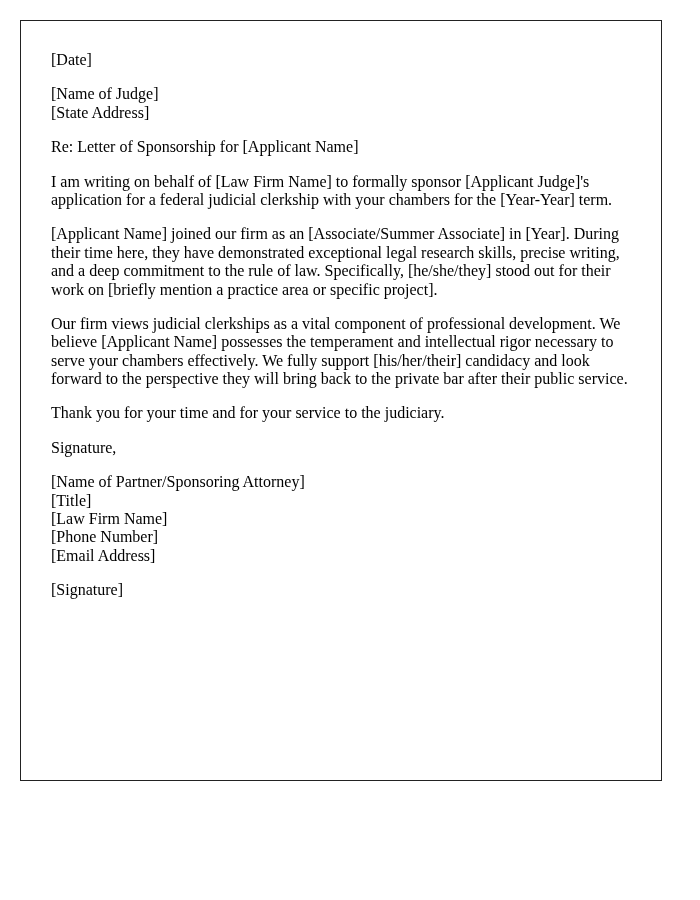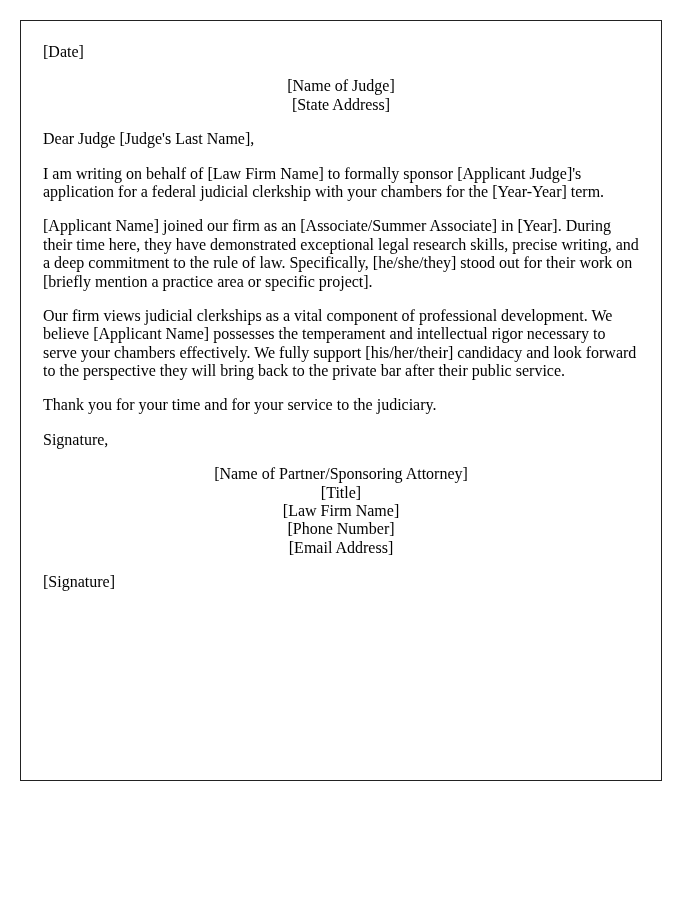--- a/index.html
+++ b/index.html
@@ -11,52 +11,51 @@
     overflow: hidden;
   }
   .letter-page {
     box-sizing: border-box;
     position: absolute;
     left: 20px;
     top: 20px;
     width: 642px;
     height: 761px;
     border: 1px solid #222222;
-    padding: 22px;
+    padding: 30px;
     background: #ffffff;
     font-family: "Liberation Serif", "DejaVu Serif", serif;
     font-size: 16px;
     line-height: 1.15;
     color: #000000;
   }
   .letter-page p {
     margin: 16px 0;
   }
   .letter-page p:first-child {
     margin-top: 0;
   }
   .line {
     display: block;
-    text-align: center;
   }
 </style>
 </head>
 <body>
 
 <div class="letter-page">
 
   <p>[Date]</p>
 
   <p>
     <span class="line">[Name of Judge]</span>
     <span class="line">[State Address]</span>
   </p>
 
+  <p>Re: Letter of Sponsorship for [Applicant Name]</p>
 
-  <p>Dear Judge [Judge's Last Name],</p>
 
   <p>I am writing on behalf of [Law Firm Name] to formally sponsor [Applicant Judge]'s application for a federal judicial clerkship with your chambers for the [Year-Year] term.</p>
 
   <p>[Applicant Name] joined our firm as an [Associate/Summer Associate] in [Year]. During their time here, they have demonstrated exceptional legal research skills, precise writing, and a deep commitment to the rule of law. Specifically, [he/she/they] stood out for their work on [briefly mention a practice area or specific project].</p>
 
   <p>Our firm views judicial clerkships as a vital component of professional development. We believe [Applicant Name] possesses the temperament and intellectual rigor necessary to serve your chambers effectively. We fully support [his/her/their] candidacy and look forward to the perspective they will bring back to the private bar after their public service.</p>
 
   <p>Thank you for your time and for your service to the judiciary.</p>
 
   <p>Signature,</p>

